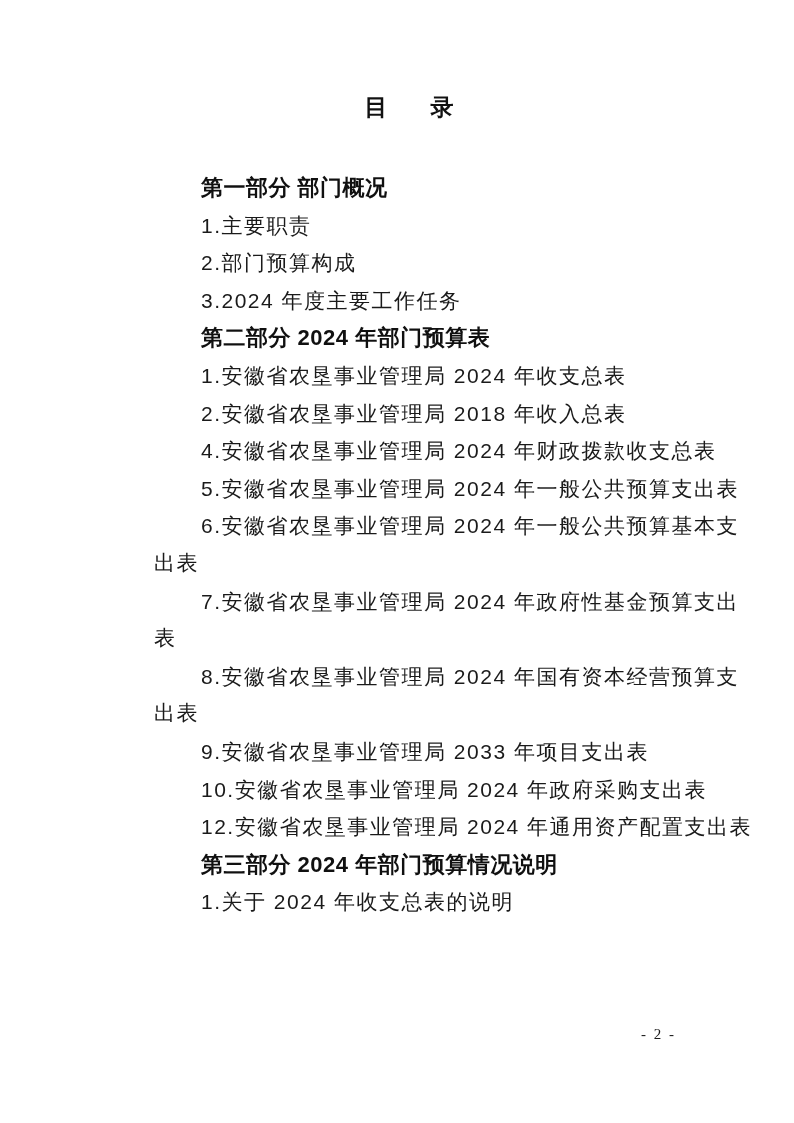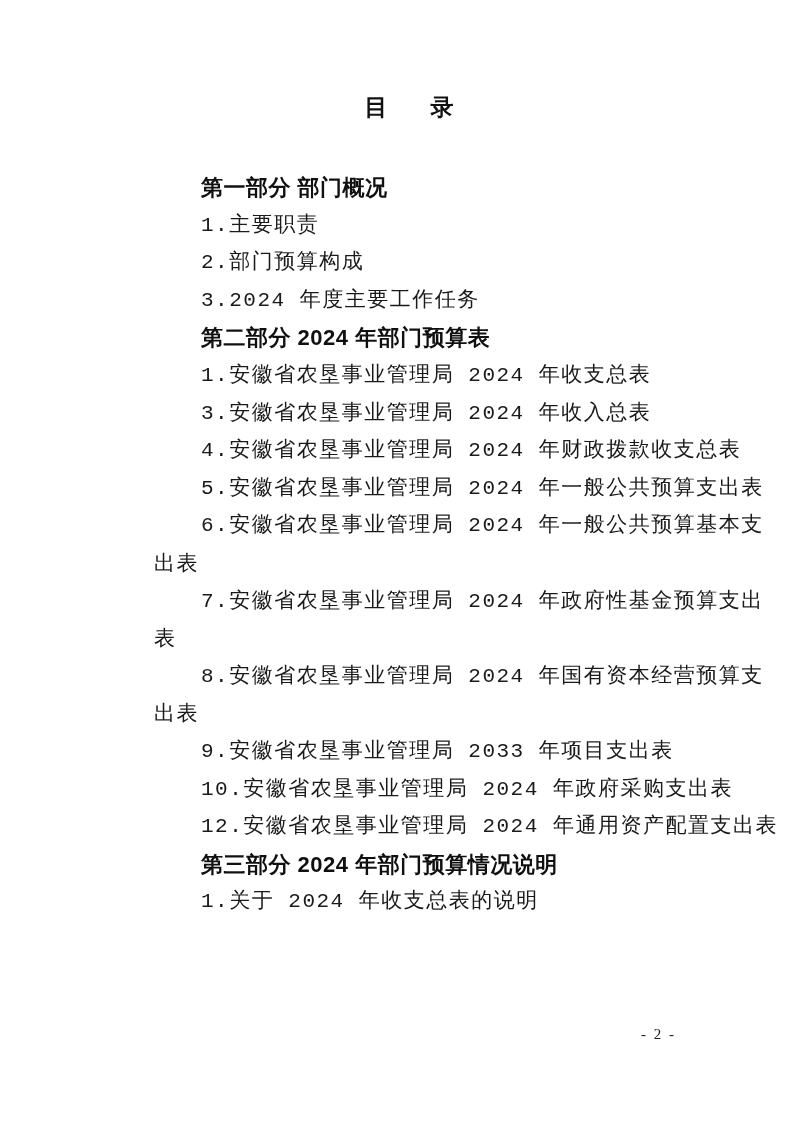--- a/index.html
+++ b/index.html
@@ -47,21 +47,21 @@
   }
   .toc .heading {
     font-family: "Liberation Sans", "DejaVu Sans", sans-serif;
     font-weight: bold;
     font-size: 22px;
     letter-spacing: 0.5px;
     text-indent: 47px;
     color: #101010;
   }
   .toc .entry-first {
-    font-family: Liberation Mono, monospace;
+    font-family: Liberation Sans, sans-serif;
     letter-spacing: 1.5px;
     text-indent: 47px;
   }
   .toc .entry-cont {
     font-family: Liberation Serif, serif;
     letter-spacing: 1.5px;
     text-indent: 0;
   }
   .page-number {
     position: absolute;
@@ -82,21 +82,21 @@
 
   <div class="toc">
 
     <div class="ln heading">第一部分 部门概况</div>
     <div class="ln entry-first">1.主要职责</div>
     <div class="ln entry-first">2.部门预算构成</div>
     <div class="ln entry-first">3.2024 年度主要工作任务</div>
 
     <div class="ln heading">第二部分 2024 年部门预算表</div>
     <div class="ln entry-first">1.安徽省农垦事业管理局 2024 年收支总表</div>
-    <div class="ln entry-first">3.安徽省农垦事业管理局 2024 年收入总表</div>
+    <div class="ln entry-first">2.安徽省农垦事业管理局 2018 年收入总表</div>
     <div class="ln entry-first">4.安徽省农垦事业管理局 2024 年财政拨款收支总表</div>
     <div class="ln entry-first">5.安徽省农垦事业管理局 2024 年一般公共预算支出表</div>
     <div class="ln entry-first">6.安徽省农垦事业管理局 2024 年一般公共预算基本支</div>
     <div class="ln entry-cont">出表</div>
     <div class="ln entry-first">7.安徽省农垦事业管理局 2024 年政府性基金预算支出</div>
     <div class="ln entry-cont">表</div>
     <div class="ln entry-first">8.安徽省农垦事业管理局 2024 年国有资本经营预算支</div>
     <div class="ln entry-cont">出表</div>
     <div class="ln entry-first">9.安徽省农垦事业管理局 2033 年项目支出表</div>
     <div class="ln entry-first">10.安徽省农垦事业管理局 2024 年政府采购支出表</div>

